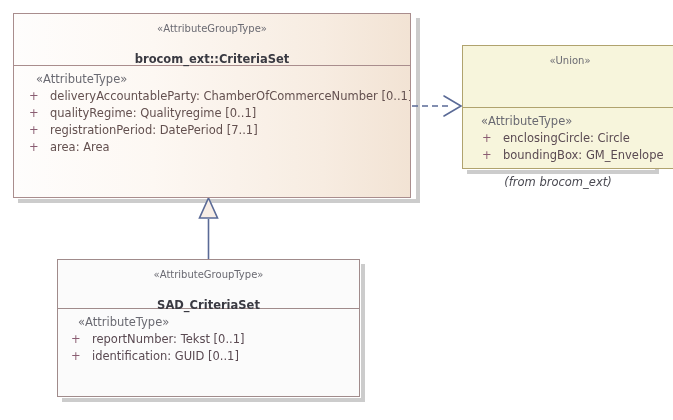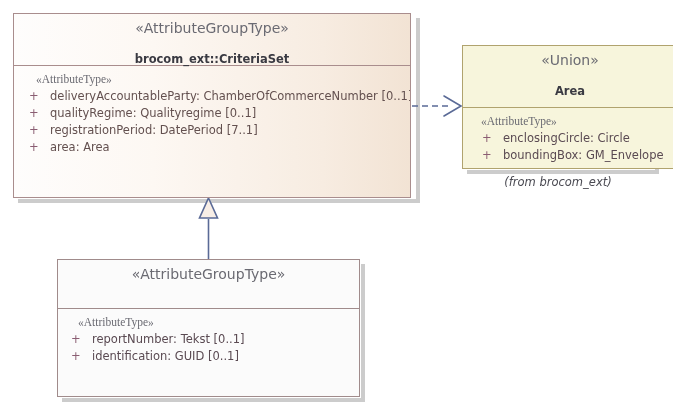--- a/index.html
+++ b/index.html
@@ -28,21 +28,21 @@
     border: 1px solid #9b7b7b;
   }
 
   .cls-header {
     box-sizing: border-box;
     text-align: center;
     padding: 7px 6px 6px 6px;
     line-height: 15px;
   }
   .stereotype {
-    font-size: 14px;
+    font-size: 10px;
     color: #6a6a72;
     white-space: nowrap;
   }
   .cls-name {
     font-size: 11.5px;
     font-weight: bold;
     color: #3a3a42;
     white-space: nowrap;
     margin-top: 16px;
   }
@@ -50,21 +50,20 @@
     box-sizing: border-box;
     padding: 5px 0 5px 0;
     border-top: 1px solid #9b7b7b;
   }
   .body-stereotype {
     font-size: 11.5px;
     color: #6a6a72;
     padding-left: 22px;
     line-height: 17px;
     white-space: nowrap;
-    font-family: Liberation Serif, serif;
   }
   .attr-row {
     font-size: 11.5px;
     color: #5e4a4a;
     line-height: 17px;
     white-space: nowrap;
     position: relative;
     padding-left: 15px;
     overflow: hidden;
   }
@@ -187,38 +186,38 @@
       </div>
       <div class="attr-row">
         <span class="attr-vis">+</span><span class="attr-text">area: Area</span>
       </div>
     </div>
   </div>
 
   <div class="uml-class" id="box-area">
     <div class="cls-header">
       <div class="stereotype">«Union»</div>
-      <div class="cls-name">Area</div>
     </div>
     <div class="cls-body">
       <div class="body-stereotype">«AttributeType»</div>
       <div class="attr-row">
         <span class="attr-vis">+</span><span class="attr-text">enclosingCircle: Circle</span>
       </div>
       <div class="attr-row">
         <span class="attr-vis">+</span><span class="attr-text">boundingBox: GM_Envelope</span>
       </div>
     </div>
   </div>
 
   <div id="area-package-label">(from brocom_ext)</div>
 
   <div class="uml-class" id="box-sad">
     <div class="cls-header">
       <div class="stereotype">«AttributeGroupType»</div>
+      <div class="cls-name">SAD_CriteriaSet</div>
     </div>
     <div class="cls-body">
       <div class="body-stereotype">«AttributeType»</div>
       <div class="attr-row">
         <span class="attr-vis">+</span><span class="attr-text">reportNumber: Tekst [0..1]</span>
       </div>
       <div class="attr-row">
         <span class="attr-vis">+</span><span class="attr-text">identification: GUID [0..1]</span>
       </div>
     </div>

